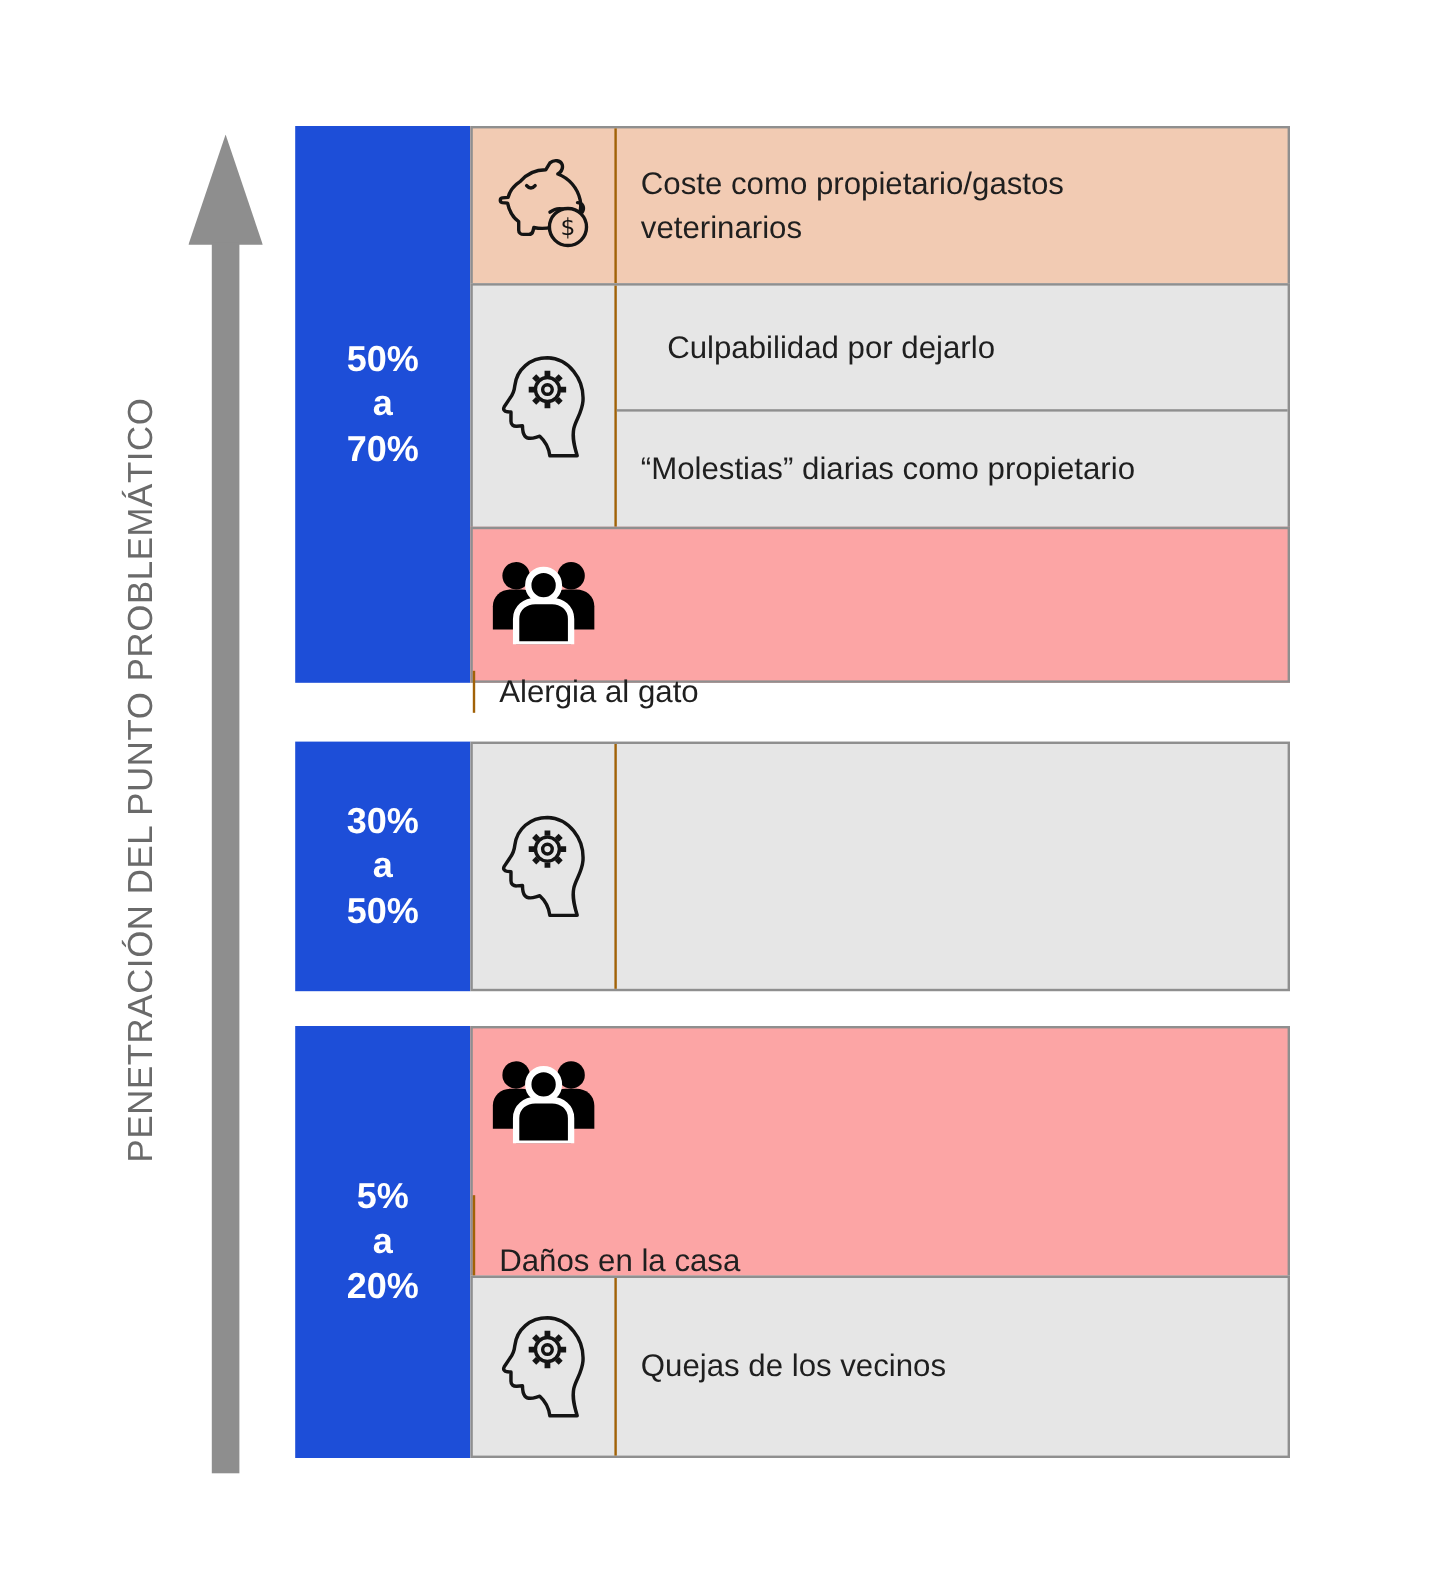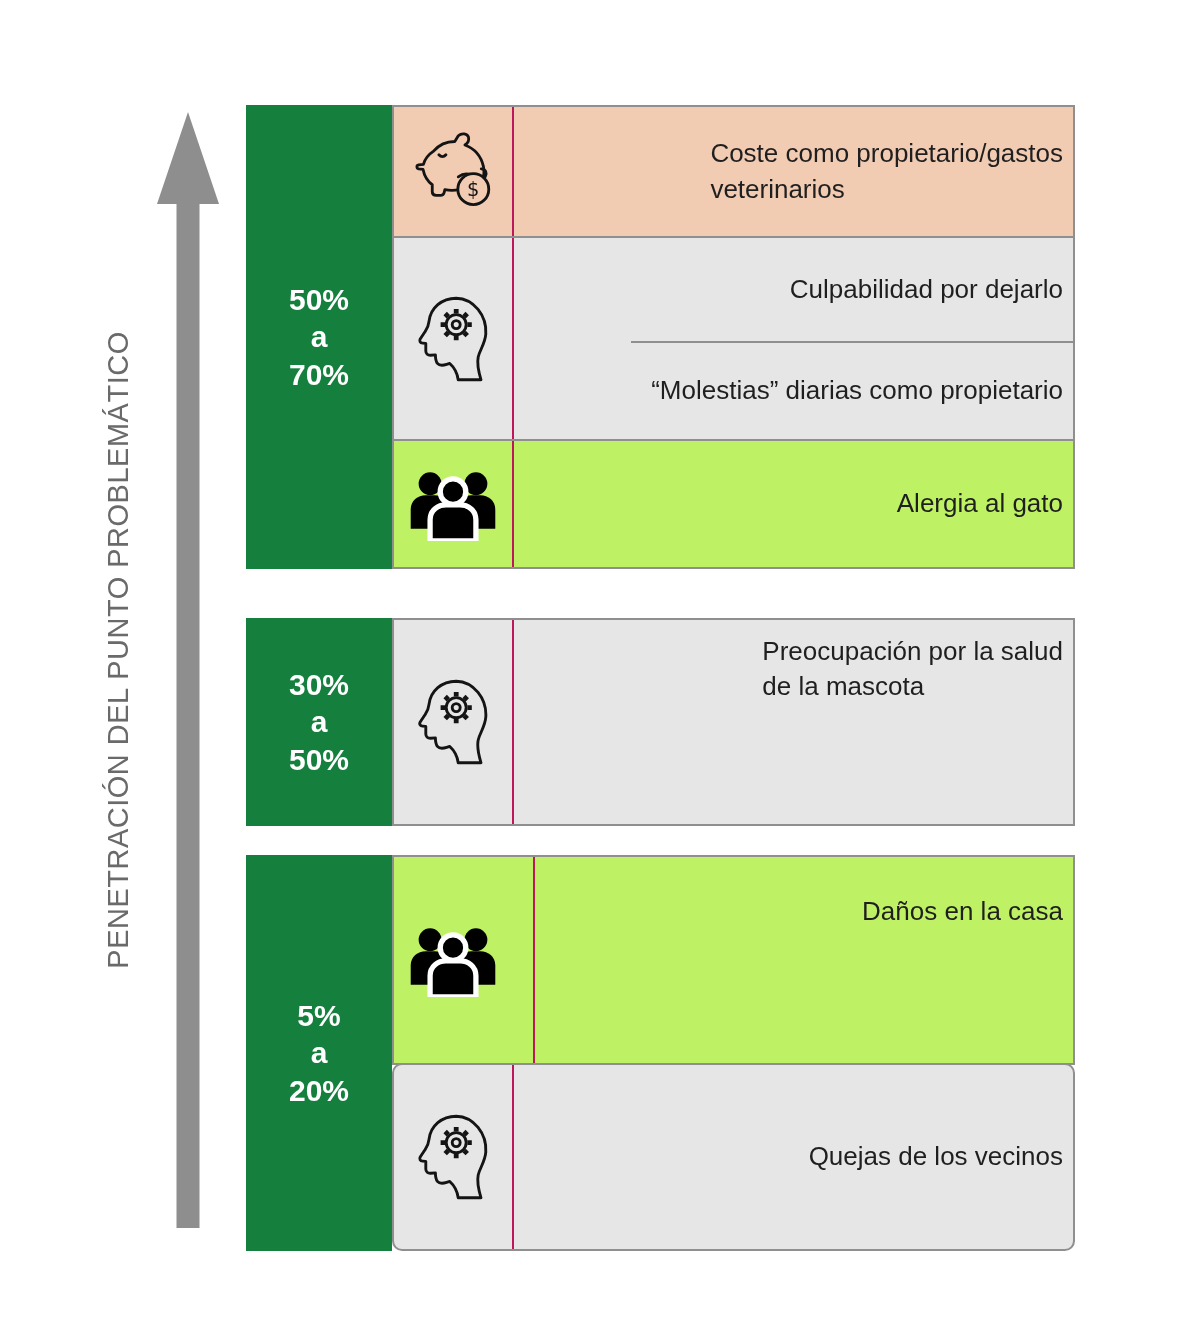--- a/index.html
+++ b/index.html
@@ -36,21 +36,21 @@
   .block {
     position: absolute;
     left: 246px;
     width: 829px;
     display: flex;
     align-items: stretch;
   }
   .range-cell {
     width: 146px;
     flex: 0 0 146px;
-    background: #15803d;
+    background: #1d4ed8;
     color: #ffffff;
     display: flex;
     align-items: center;
     justify-content: center;
     text-align: center;
     font-size: 30px;
     font-weight: 700;
     line-height: 1.25;
     white-space: pre-line;
   }
@@ -68,59 +68,58 @@
     width: 118px;
     flex: 0 0 118px;
     display: flex;
     align-items: center;
     justify-content: center;
   }
   .text-col {
     flex: 1;
     display: flex;
     flex-direction: column;
-    border-left: 2px solid #be185d;
-    align-items: flex-end;
+    border-left: 2px solid #a16207;
   }
   .text-cell {
     display: flex;
     align-items: center;
     padding-left: 20px;
     padding-right: 10px;
     font-size: 26px;
     color: #1f1f1f;
     line-height: 1.35;
     white-space: pre-line;
   }
   .text-cell + .text-cell { border-top: 2px solid #8f8f8f; }
 
   .bg-peach { background: #f2cbb3; }
   .bg-gray  { background: #e6e6e6; }
-  .bg-white { background: #bef264; }
+  .bg-white { background: #fca5a5; flex-direction: column; }
 
   
   #tier-1 { top: 105px; }
   #tier-1 .g1 { height: 133px; }
   #tier-1 .g2 { height: 205px; }
   #tier-1 .g2 .r1 { height: 105px; padding-left: 42px; }
   #tier-1 .g2 .r2 { height: 100px; }
   #tier-1 .g3 { height: 130px; }
 
   
   #tier-2 { top: 618px; border-radius: 19px; }
   #tier-2 .g1 { height: 208px; }
   #tier-2 .g1 .r1 { height: 110px; }
   #tier-2 .g1 .r2 { height: 98px; }
 
   
   #tier-3 { top: 855px; }
   #tier-3 .g1 { height: 210px; gap: 21px; }
   #tier-3 .g1 .r1 { height: 110px; }
   #tier-3 .g1 .r2 { height: 100px; }
-  #tier-3 .g2 { height: 188px; border-radius: 10px; }
+  #tier-3 .g2 { height: 152px; }
 
   .hidden-defs { position: absolute; width: 0; height: 0; overflow: hidden; }
 </style>
 </head>
 <body>
 
 <svg class="hidden-defs" aria-hidden="true">
   <defs>
     <symbol id="sym-piggy" viewBox="0 0 104 94">
       <g fill="none" stroke="#141414" stroke-width="3.2" stroke-linecap="round" stroke-linejoin="round">
@@ -235,22 +234,20 @@
 a
 50%</div>
     <div class="content-col">
       <div class="group g1 bg-gray">
         <div class="icon-cell">
           <svg width="80" height="90" viewBox="0 0 100 112">
               <use href="#sym-head-gear"></use>
             </svg>
         </div>
         <div class="text-col">
-          <div class="text-cell r2">Preocupación por la salud
-de la mascota</div>
         </div>
       </div>
     </div>
   </div>
 
   <div class="block" id="tier-3">
     <div class="range-cell">5%
 a
 20%</div>
     <div class="content-col">

